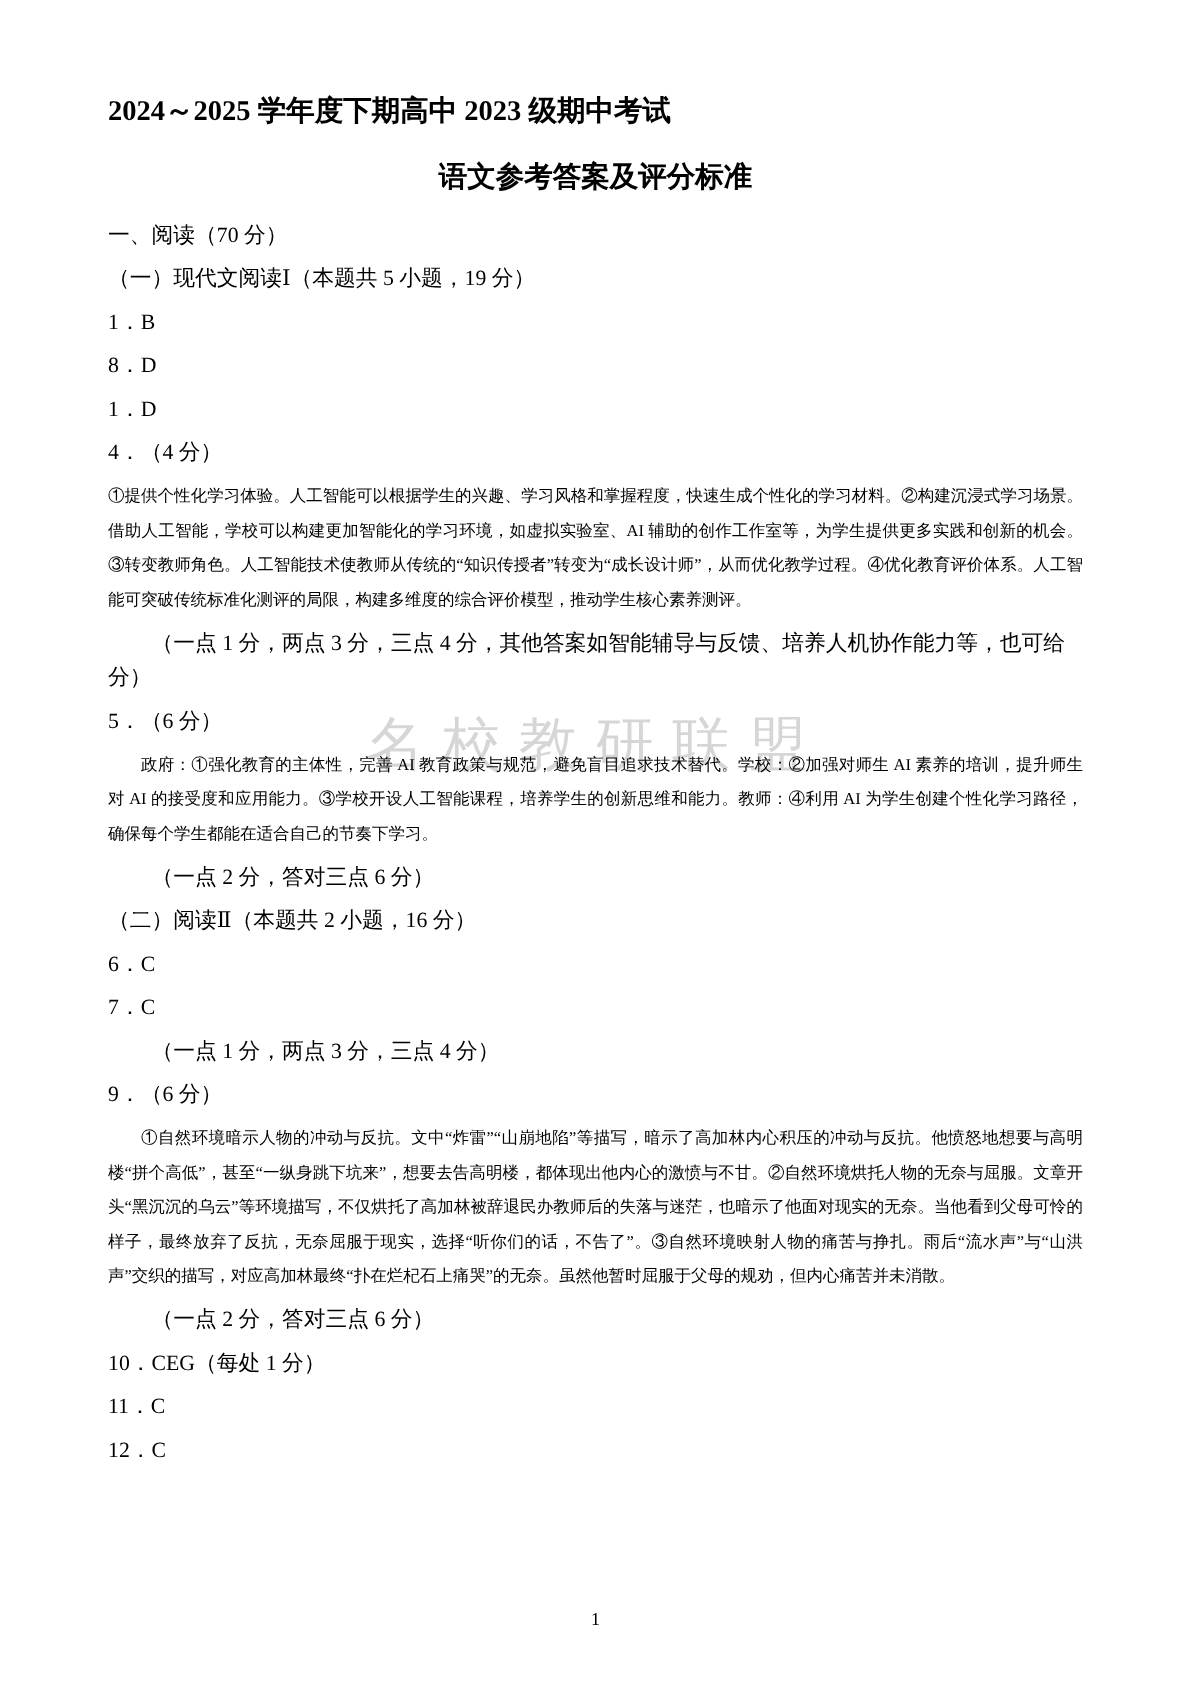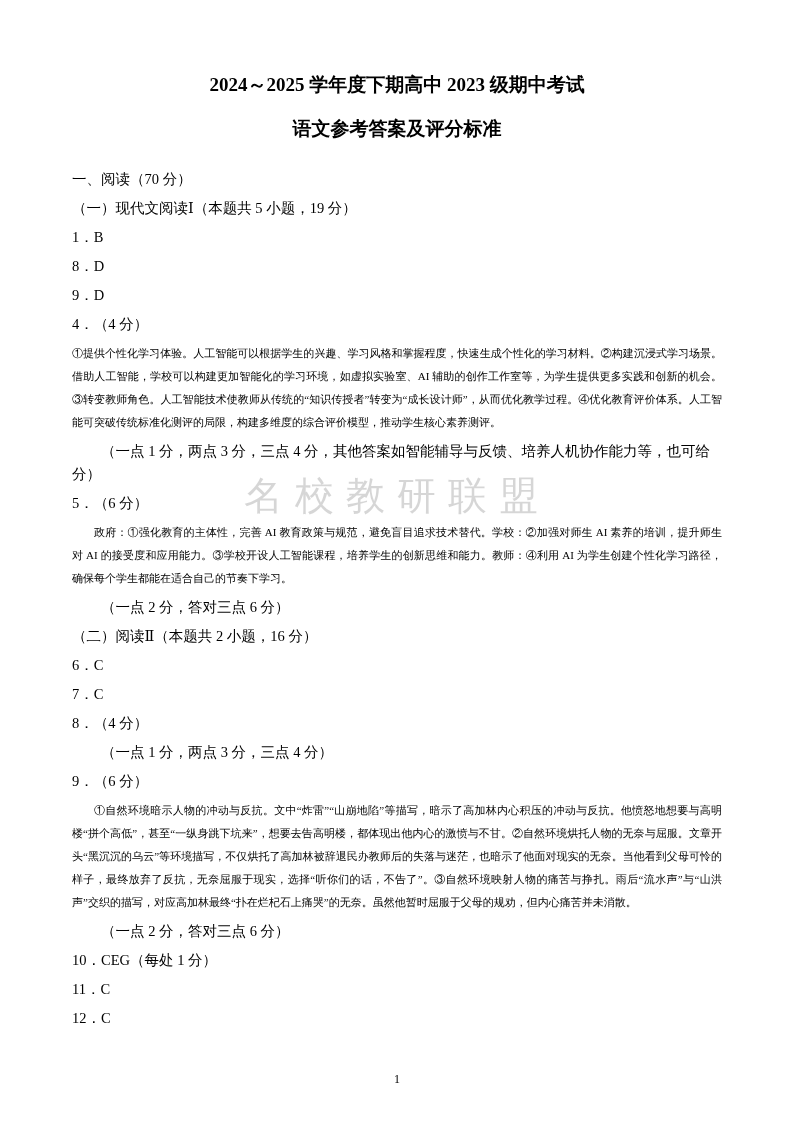--- a/index.html
+++ b/index.html
@@ -13,33 +13,33 @@
     height: 1123px;
     margin: 0 auto;
     background: #ffffff;
     box-sizing: border-box;
     padding: 58px 72px 0 72px;
     overflow: hidden;
     font-family: "Liberation Serif", "DejaVu Serif", serif;
     color: #000000;
   }
   .doc-title {
-    text-align: center;
+    text-align: left;
     font-size: 19px;
     line-height: 30px;
     font-weight: 700;
-    margin: 12px 0 14px 0;
+    margin: 2px 0 14px 0;
     font-family: "Liberation Serif", "DejaVu Serif", serif;
   }
   .doc-subtitle {
     text-align: center;
     font-size: 19px;
     line-height: 30px;
     font-weight: 700;
-    margin: 0 0 24px 0;
+    margin: 0 0 12px 0;
     font-family: "Liberation Sans", "DejaVu Sans", sans-serif;
   }
   .line {
     font-size: 14.5px;
     line-height: 23px;
     margin: 6px 0;
   }
   .para {
     font-size: 11px;
     line-height: 23px;
@@ -86,35 +86,34 @@
 
   <div class="content">
     <div class="doc-title">2024～2025 学年度下期高中 2023 级期中考试</div>
     <div class="doc-subtitle">语文参考答案及评分标准</div>
 
     <div class="line">一、阅读（70 分）</div>
     <div class="line">（一）现代文阅读Ⅰ（本题共 5 小题，19 分）</div>
 
     <div class="line">1．B</div>
     <div class="line">8．D</div>
-    <div class="line">9．D</div>
+    <div class="line">1．D</div>
 
     <div class="line">4．（4 分）</div>
     <div class="para">①提供个性化学习体验。人工智能可以根据学生的兴趣、学习风格和掌握程度，快速生成个性化的学习材料。②构建沉浸式学习场景。借助人工智能，学校可以构建更加智能化的学习环境，如虚拟实验室、AI 辅助的创作工作室等，为学生提供更多实践和创新的机会。③转变教师角色。人工智能技术使教师从传统的“知识传授者”转变为“成长设计师”，从而优化教学过程。④优化教育评价体系。人工智能可突破传统标准化测评的局限，构建多维度的综合评价模型，推动学生核心素养测评。</div>
     <div class="line indent">（一点 1 分，两点 3 分，三点 4 分，其他答案如智能辅导与反馈、培养人机协作能力等，也可给分）</div>
 
     <div class="line">5．（6 分）</div>
     <div class="para indent">政府：①强化教育的主体性，完善 AI 教育政策与规范，避免盲目追求技术替代。学校：②加强对师生 AI 素养的培训，提升师生对 AI 的接受度和应用能力。③学校开设人工智能课程，培养学生的创新思维和能力。教师：④利用 AI 为学生创建个性化学习路径，确保每个学生都能在适合自己的节奏下学习。</div>
     <div class="line indent">（一点 2 分，答对三点 6 分）</div>
 
     <div class="line">（二）阅读Ⅱ（本题共 2 小题，16 分）</div>
     <div class="line">6．C</div>
     <div class="line">7．C</div>
 
-    <div class="line">8．（4 分）</div>
     <div class="line indent">（一点 1 分，两点 3 分，三点 4 分）</div>
 
     <div class="line">9．（6 分）</div>
     <div class="para indent">①自然环境暗示人物的冲动与反抗。文中“炸雷”“山崩地陷”等描写，暗示了高加林内心积压的冲动与反抗。他愤怒地想要与高明楼“拼个高低”，甚至“一纵身跳下坑来”，想要去告高明楼，都体现出他内心的激愤与不甘。②自然环境烘托人物的无奈与屈服。文章开头“黑沉沉的乌云”等环境描写，不仅烘托了高加林被辞退民办教师后的失落与迷茫，也暗示了他面对现实的无奈。当他看到父母可怜的样子，最终放弃了反抗，无奈屈服于现实，选择“听你们的话，不告了”。③自然环境映射人物的痛苦与挣扎。雨后“流水声”与“山洪声”交织的描写，对应高加林最终“扑在烂杞石上痛哭”的无奈。虽然他暂时屈服于父母的规劝，但内心痛苦并未消散。</div>
     <div class="line indent">（一点 2 分，答对三点 6 分）</div>
 
     <div class="line">10．CEG（每处 1 分）</div>
     <div class="line">11．C</div>
     <div class="line">12．C</div>
   </div>

